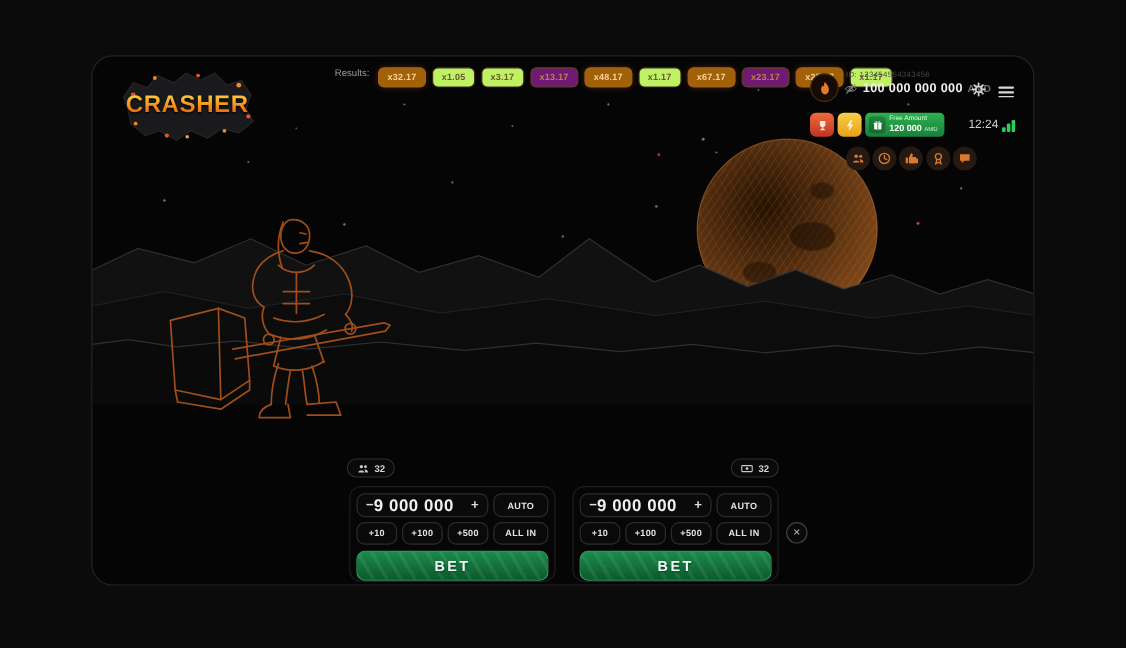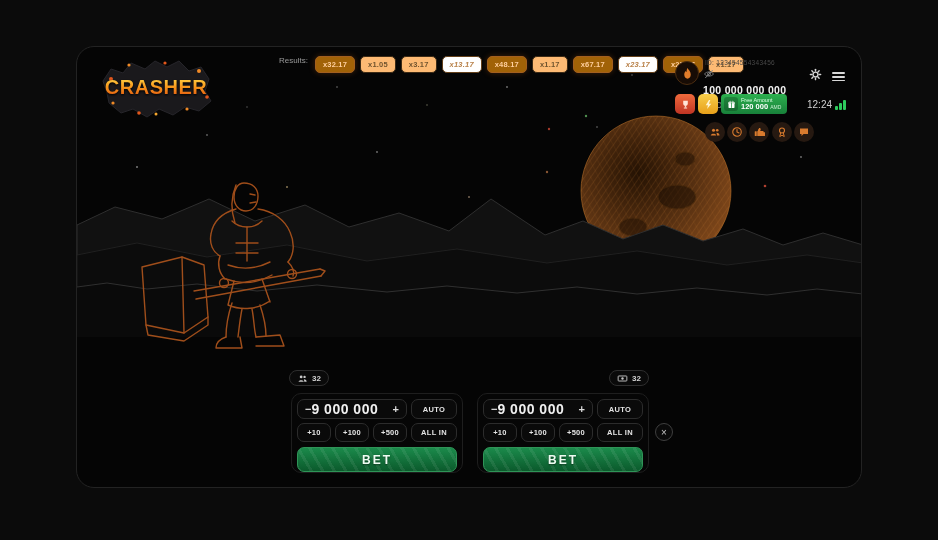--- a/index.html
+++ b/index.html
@@ -16,29 +16,29 @@
     background:linear-gradient(180deg,#ffd94a 5%,#f89b1e 45%,#e1580f 90%);
     -webkit-background-clip:text; background-clip:text; color:transparent;
     filter:drop-shadow(0 1px 1px #000); }
 
   
   .results { position:absolute; left:202px; top:9px; display:flex; gap:5px; z-index:3; }
   .results-label { font-size:8px; color:#9a9a9a; margin-right:2px; }
   .rbadge { font-size:7.5px; font-weight:bold; padding:3px 7px; border-radius:5px;
     border:1px solid #3c2a15; color:#71542f; background:#100a05; letter-spacing:.2px; }
   .tier-hot { border-color:#a35f1f; color:#ffcf9e; background:#a16207; box-shadow:0 0 6px rgba(230,120,30,.25); }
-  .tier-mid { border-color:#64401a; color:#b9824a; background:#ffffff;font-style:italic; }
-  .tier-low { border-color:#3c2a15; color:#71542f; background:#fdba74; }
+  .tier-mid { border-color:#64401a; color:#b9824a; background:#701a75; }
+  .tier-low { border-color:#3c2a15; color:#71542f; background:#bef264; }
 
   
   .hdr { position:absolute; right:0; top:0; left:590px; height:110px; z-index:3; font-size:9px; }
   .avatar { position:absolute; left:8px; top:14px; width:24px; height:24px; border-radius:50%;
     background:#170c05; border:1px solid #4a2c10; display:flex; align-items:center; justify-content:center; }
   .uid { position:absolute; left:38px; top:12px; font-size:6.5px; color:#484848; letter-spacing:.3px; }
-  .balrow { position:absolute; left:36px; top:21px; display:flex; gap:4px;flex-direction:column; }
+  .balrow { position:absolute; left:36px; top:21px; display:flex; align-items:center; gap:4px; }
   .balval { font-size:10.5px; font-weight:bold; color:#f2f2f2; letter-spacing:.3px; }
   .balcur { font-size:8.5px; color:#6f6f6f; font-weight:bold; }
   .gear { position:absolute; left:142px; top:21px; cursor:pointer; }
   .burger { position:absolute; left:165px; top:23px; width:13px; cursor:pointer; }
   .burger div { height:1.6px; background:#d8d8d8; margin:2.2px 0; border-radius:1px; }
   .sqbadge { position:absolute; top:47px; width:20px; height:20px; border-radius:5px;
     display:flex; align-items:center; justify-content:center; cursor:pointer; }
   .badge-red { left:8px; background:linear-gradient(180deg,#ef6a3c,#c03424); }
   .badge-yel { left:31px; background:linear-gradient(180deg,#f7ce4a,#e8a01a); }
   .freepill { position:absolute; left:54px; top:47px; height:20px; border-radius:4px; padding:2px 6px 2px 3px;
@@ -49,21 +49,21 @@
   .freelabel { font-size:5.5px; color:#d9ffe2; }
   .freeval { font-size:7.5px; font-weight:bold; color:#fff; }
   .freecur { font-size:5px; color:#c9f0d2; font-weight:normal; }
   .time { position:absolute; left:140px; top:52px; font-size:10px; color:#cfcfcf; }
   .signal { position:absolute; left:168px; top:53px; display:flex; align-items:flex-end; gap:1.5px; height:10px; }
   .signal div { width:2.6px; background:#2ecc5e; border-radius:1px; }
   .icircle { position:absolute; top:75px; width:20px; height:20px; border-radius:50%;
     background:#261911; display:flex; align-items:center; justify-content:center; cursor:pointer; }
 
   
-  .betzone { position:absolute; left:0; top:318px; width:786px; height:112px; z-index:4; }
+  .betzone { position:absolute; left:0; top:330px; width:786px; height:112px; z-index:4; }
   .counter { position:absolute; height:16px; border:1px solid #2e2e2e; border-radius:8px; background:#0a0a0a;
     display:flex; align-items:center; gap:4px; padding:0 7px; color:#d4d4d4; font-size:8px; font-weight:bold; }
   .panel { position:absolute; top:28px; width:172px; height:80px; background:#060606;
     border:1px solid #1e1e1e; border-radius:10px; padding:5px; }
   .prow { display:flex; gap:4px; }
   .stepper { flex:1; height:20px; border:1px solid #2c2c2c; border-radius:7px; background:#0a0a0a;
     display:flex; align-items:center; padding:0 7px; }
   .step-btn { color:#dcdcdc; font-size:11px; font-weight:bold; cursor:pointer; line-height:1; }
   .amount { flex:1; text-align:left; color:#f0f0f0; font-size:14px; font-weight:bold; letter-spacing:.5px; }
   .pbtn { height:20px; border:1px solid #2c2c2c; border-radius:7px; background:#0a0a0a; color:#e4e4e4;

